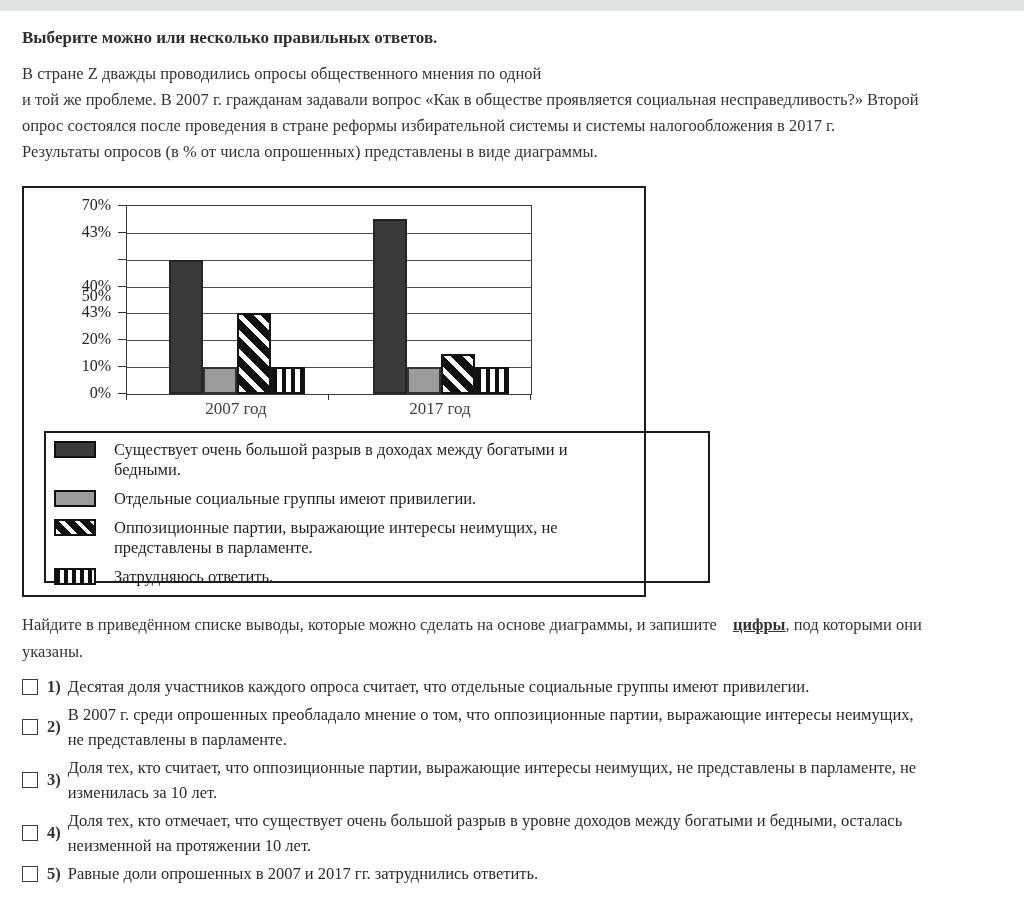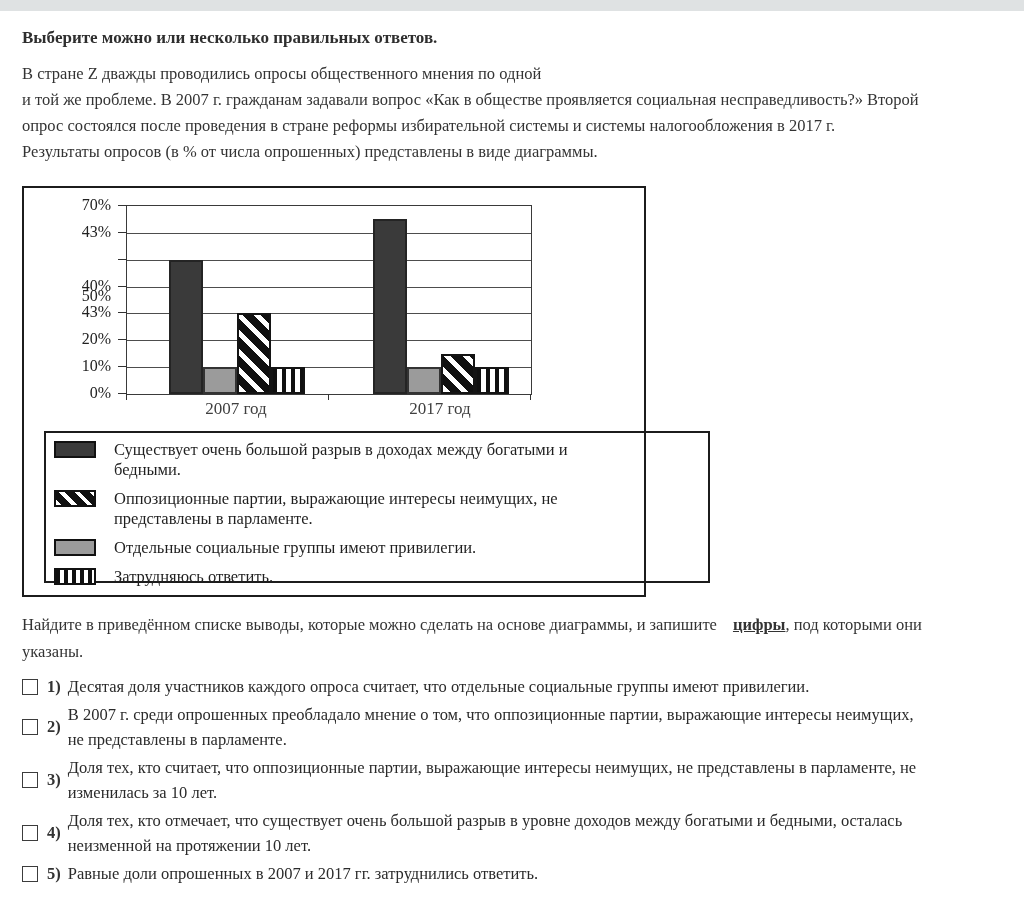--- a/index.html
+++ b/index.html
@@ -76,26 +76,26 @@
         <div class="bar fill-diag" title="15%" style="left: 314px; height: 40.2857px;"></div>
         <div class="bar fill-vert" title="10%" style="left: 348px; height: 26.8571px;"></div>
       </div>
 
     <div class="legend">
       <div class="legend-row">
         <span class="swatch sw-dark"></span>
         <span class="legend-label">Существует очень большой разрыв в доходах между богатыми и бедными.</span>
       </div>
       <div class="legend-row">
+        <span class="swatch sw-gray"></span>
+        <span class="legend-label">Отдельные социальные группы имеют привилегии.</span>
+      </div>
+      <div class="legend-row">
         <span class="swatch sw-diag"></span>
         <span class="legend-label">Оппозиционные партии, выражающие интересы неимущих, не представлены в парламенте.</span>
-      </div>
-      <div class="legend-row">
-        <span class="swatch sw-gray"></span>
-        <span class="legend-label">Отдельные социальные группы имеют привилегии.</span>
       </div>
       <div class="legend-row">
         <span class="swatch sw-vert"></span>
         <span class="legend-label">Затрудняюсь ответить.</span>
       </div>
     </div>
   <div class="ylabel" style="top: 205px;">0%</div>
       <div class="ytick" style="top: 205px;"></div>
       <div class="ylabel" style="top: 178.143px;">10%</div>
       <div class="ytick" style="top: 178.143px;"></div>

